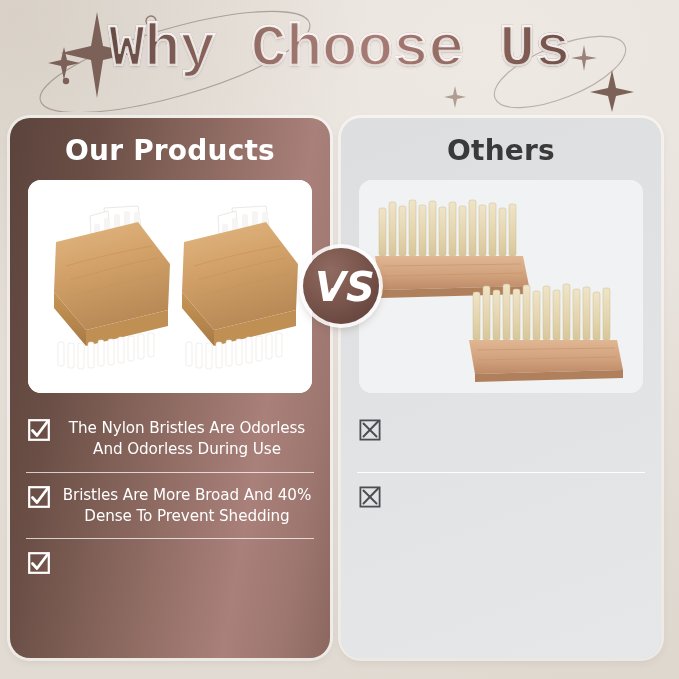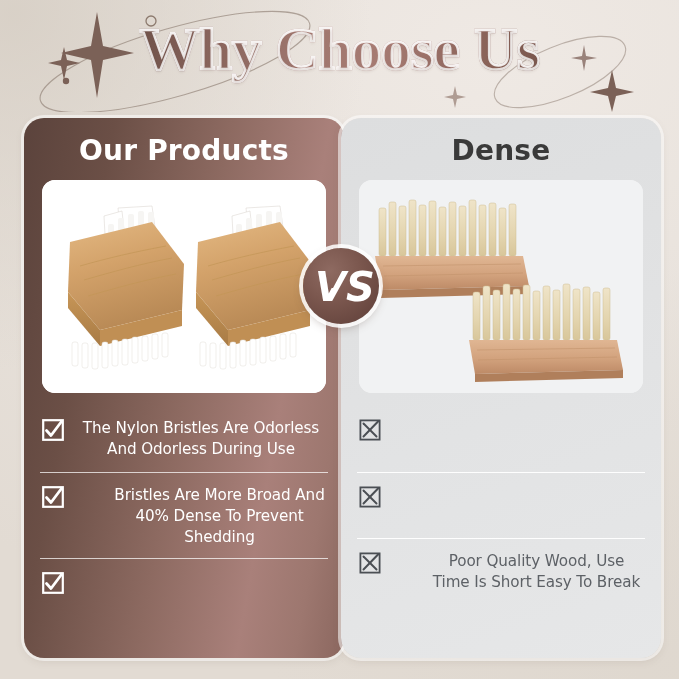--- a/index.html
+++ b/index.html
@@ -44,21 +44,21 @@
     left: 0; top: 0;
     width: 679px; height: 112px;
     pointer-events: none;
   }
   .title {
     position: absolute;
     left: 0;
     top: 12px;
     width: 679px;
     text-align: center;
-    font-family: Liberation Serif, serif;
+    font-family: Liberation Mono, monospace;
     font-size: 60px;
     line-height: 74px;
     font-weight: 700;
     letter-spacing: -0.5px;
     background: linear-gradient(90deg,
         #4a3630 0%, #5b423a 14%, #8a635c 30%,
         #a87c74 45%, #b08079 56%, #8d6359 72%,
         #6b4a42 86%, #533b34 100%);
     -webkit-background-clip: text;
     background-clip: text;
@@ -72,21 +72,21 @@
   .panel {
     position: absolute;
     top: 118px;
     width: 320px;
     height: 540px;
     border-radius: 20px;
     box-sizing: border-box;
     box-shadow: 0 0 0 3px rgba(255,255,255,.55), 0 3px 9px rgba(130,112,100,.18);
   }
   .panel-left {
-    left: 24px;
+    left: 10px;
     background: linear-gradient(100deg,
         #5b433c 0%, #6b4f46 22%, #8d6a61 50%,
         #a9807a 74%, #9d776f 88%, #8b675f 100%);
   }
   .panel-right {
     left: 341px;
     background: linear-gradient(160deg, #dddedf 0%, #e2e3e4 55%, #e6e7e8 100%);
   }
 
   .panel-title {
@@ -126,21 +126,21 @@
     padding: 0 16px;
   }
   .li {
     position: relative;
     display: flex;
     align-items: flex-start;
     min-height: 66px;
     padding: 12px 0 10px 0;
     box-sizing: border-box;
   }
-  .li + .li { border-top: 1.5px solid transparent; gap: 37px; }
+  .li + .li { border-top: 1.5px solid transparent; }
   .panel-left .li + .li { border-top-color: rgba(255,255,255,.72); }
   .panel-right .li + .li { border-top-color: rgba(255,255,255,.95); }
 
   .mark {
     flex: 0 0 auto;
     width: 22px; height: 22px;
     margin: 1px 10px 0 2px;
   }
   .mark svg { display: block; width: 22px; height: 22px; }
 
@@ -315,21 +315,21 @@
           <svg viewBox="0 0 22 22">
               <rect x="1.2" y="1.2" width="19.6" height="19.6" fill="none" stroke="#ffffff" stroke-width="2.2"></rect>
               <path d="M4.5 11.5 L9 16.5 L19.5 2.5" fill="none" stroke="#ffffff" stroke-width="2.8" stroke-linecap="round" stroke-linejoin="round"></path>
             </svg>
         </span>
       </div>
     </div>
   </div>
 
   <div class="panel panel-right">
-    <div class="panel-title">Dense</div>
+    <div class="panel-title">Others</div>
 
     <div class="photo">
       <svg viewBox="0 0 284 213" width="284" height="213">
         <rect width="284" height="213" fill="#f1f2f3"></rect>
         <defs>
           <linearGradient id="woodB" x1="0" y1="0" x2="0" y2="1">
             <stop offset="0%" stop-color="#e0b693"></stop>
             <stop offset="55%" stop-color="#d2a27d"></stop>
             <stop offset="100%" stop-color="#bd8a66"></stop>
           </linearGradient>
@@ -404,30 +404,20 @@
       </div>
       <div class="li">
         <span class="mark">
           <svg viewBox="0 0 22 22">
               <rect x="1.4" y="1.4" width="19.2" height="19.2" fill="none" stroke="#4b4f54" stroke-width="1.8"></rect>
               <path d="M4.5 4.5 L17.5 17.5" fill="none" stroke="#4b4f54" stroke-width="2" stroke-linecap="round"></path>
               <path d="M4.5 17.5 L19.5 2" fill="none" stroke="#4b4f54" stroke-width="2" stroke-linecap="round"></path>
             </svg>
         </span>
       </div>
-      <div class="li">
-        <span class="mark">
-          <svg viewBox="0 0 22 22">
-              <rect x="1.4" y="1.4" width="19.2" height="19.2" fill="none" stroke="#4b4f54" stroke-width="1.8"></rect>
-              <path d="M4.5 4.5 L17.5 17.5" fill="none" stroke="#4b4f54" stroke-width="2" stroke-linecap="round"></path>
-              <path d="M4.5 17.5 L19.5 2" fill="none" stroke="#4b4f54" stroke-width="2" stroke-linecap="round"></path>
-            </svg>
-        </span>
-        <span class="li-text">Poor Quality Wood, Use Time Is Short Easy To Break</span>
-      </div>
     </div>
   </div>
 
   <div class="vs">
     <svg viewBox="0 0 64 64" width="64" height="64">
       <defs>
         <clipPath id="vsLeftClip">
           <path d="M0 0 L40 0 L22 34 L34 34 L14 64 L0 64 Z"></path>
         </clipPath>
         <clipPath id="vsRightClip">

